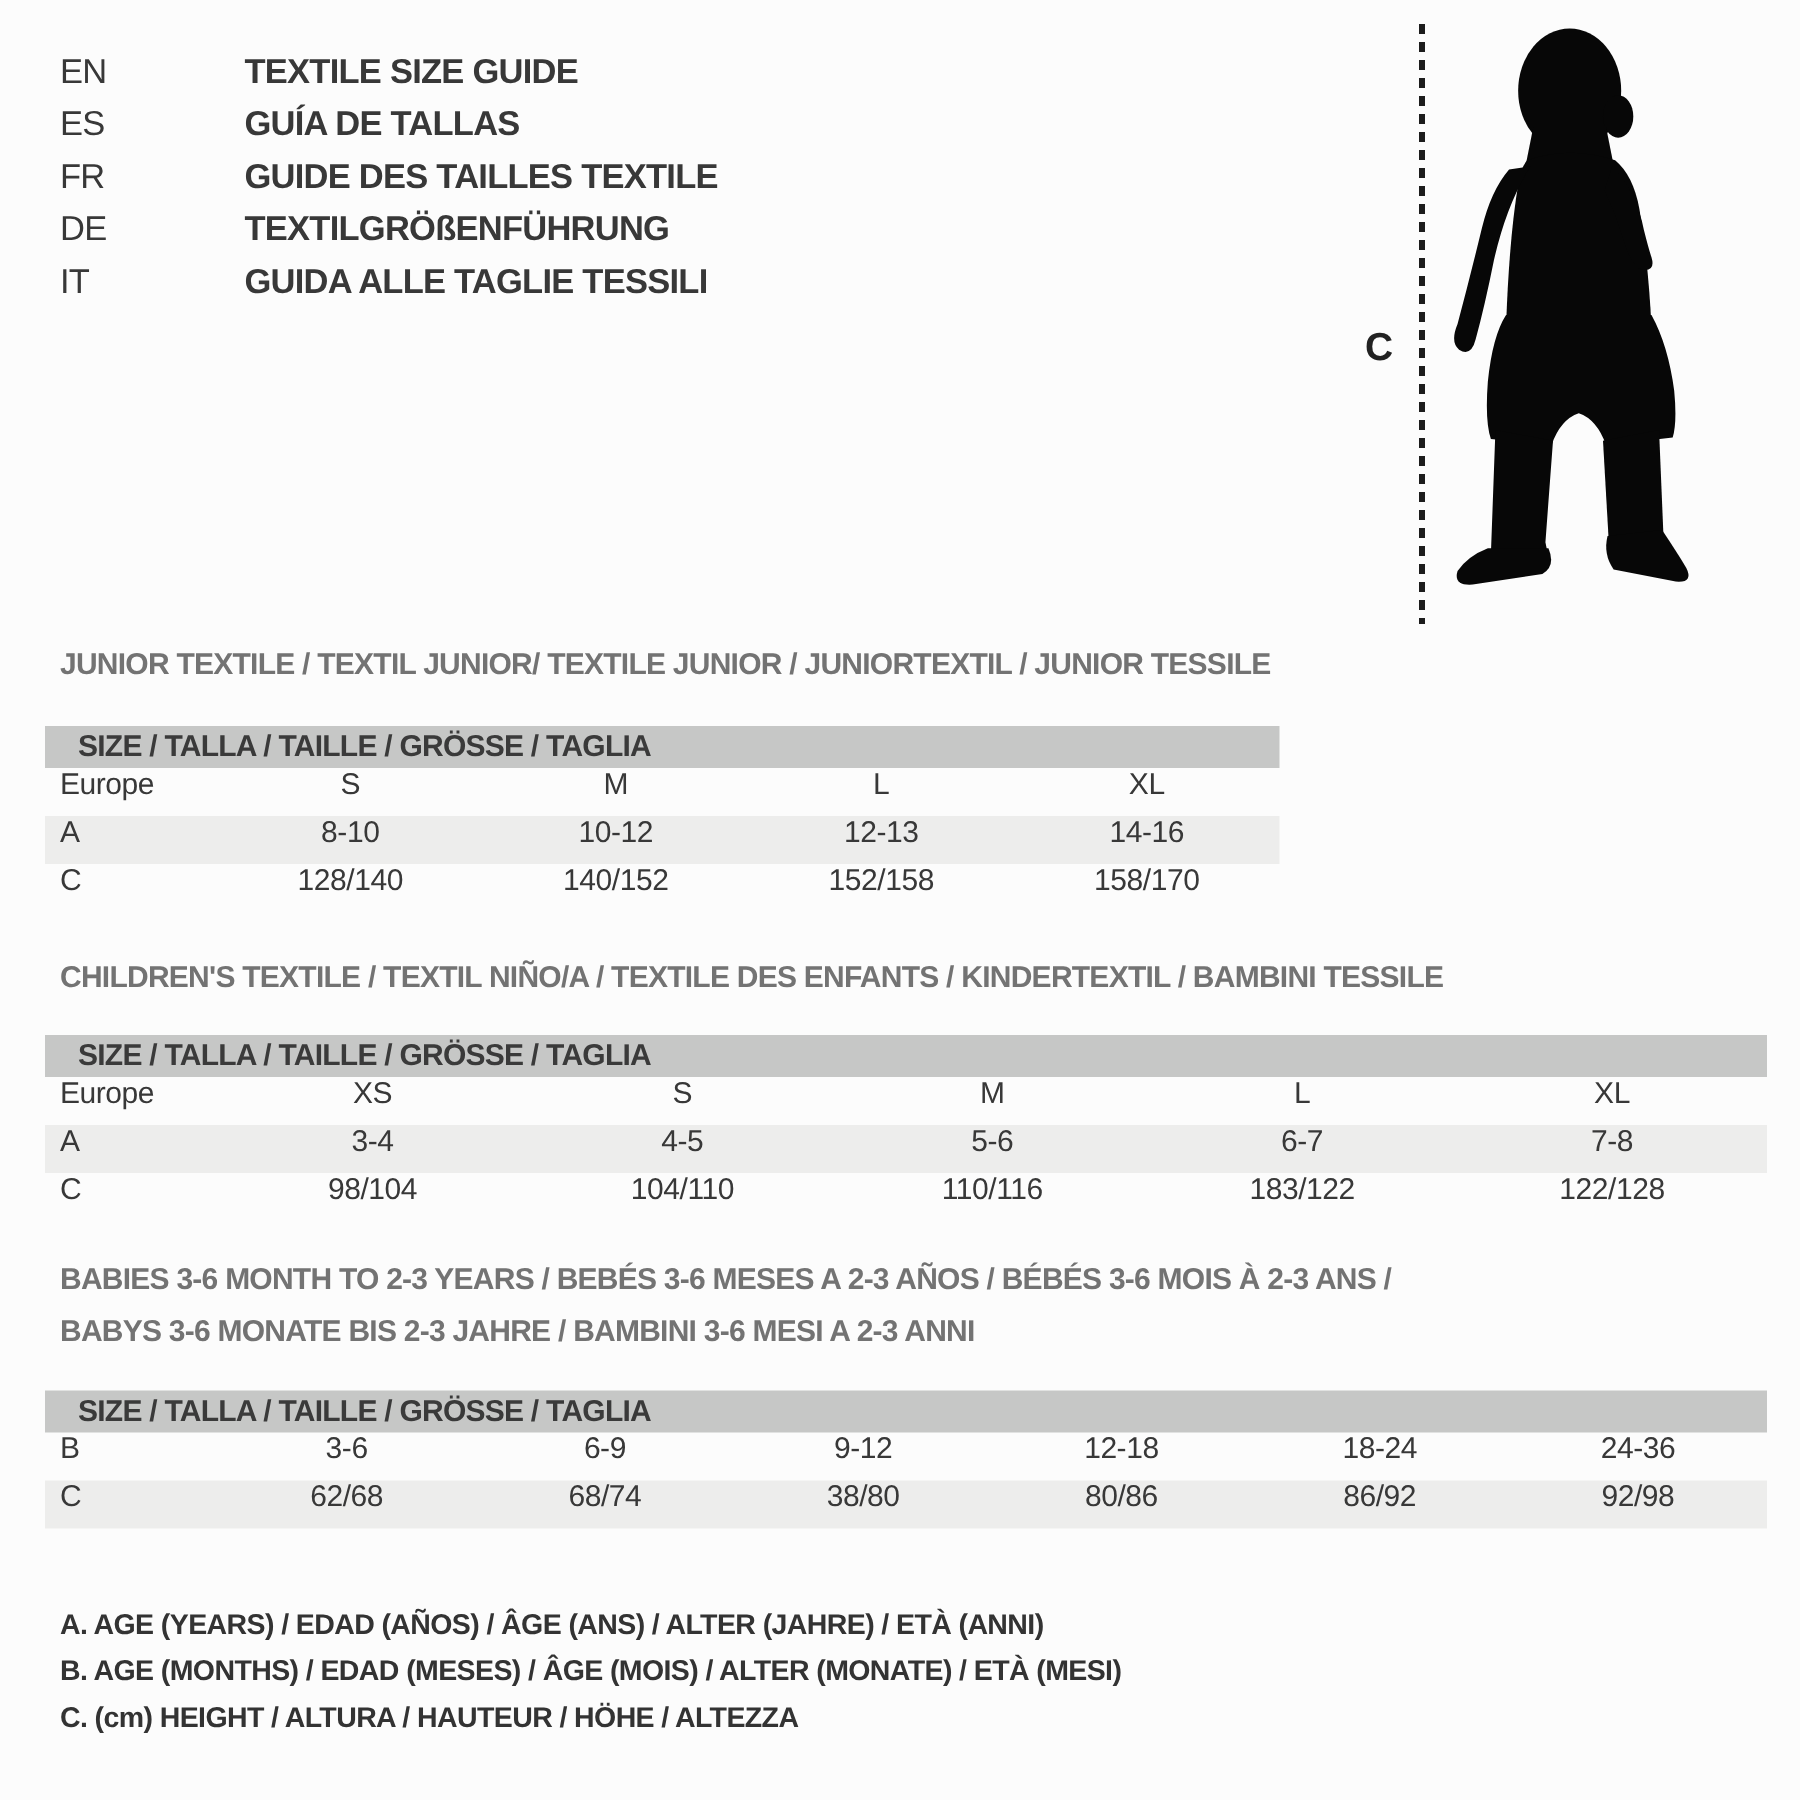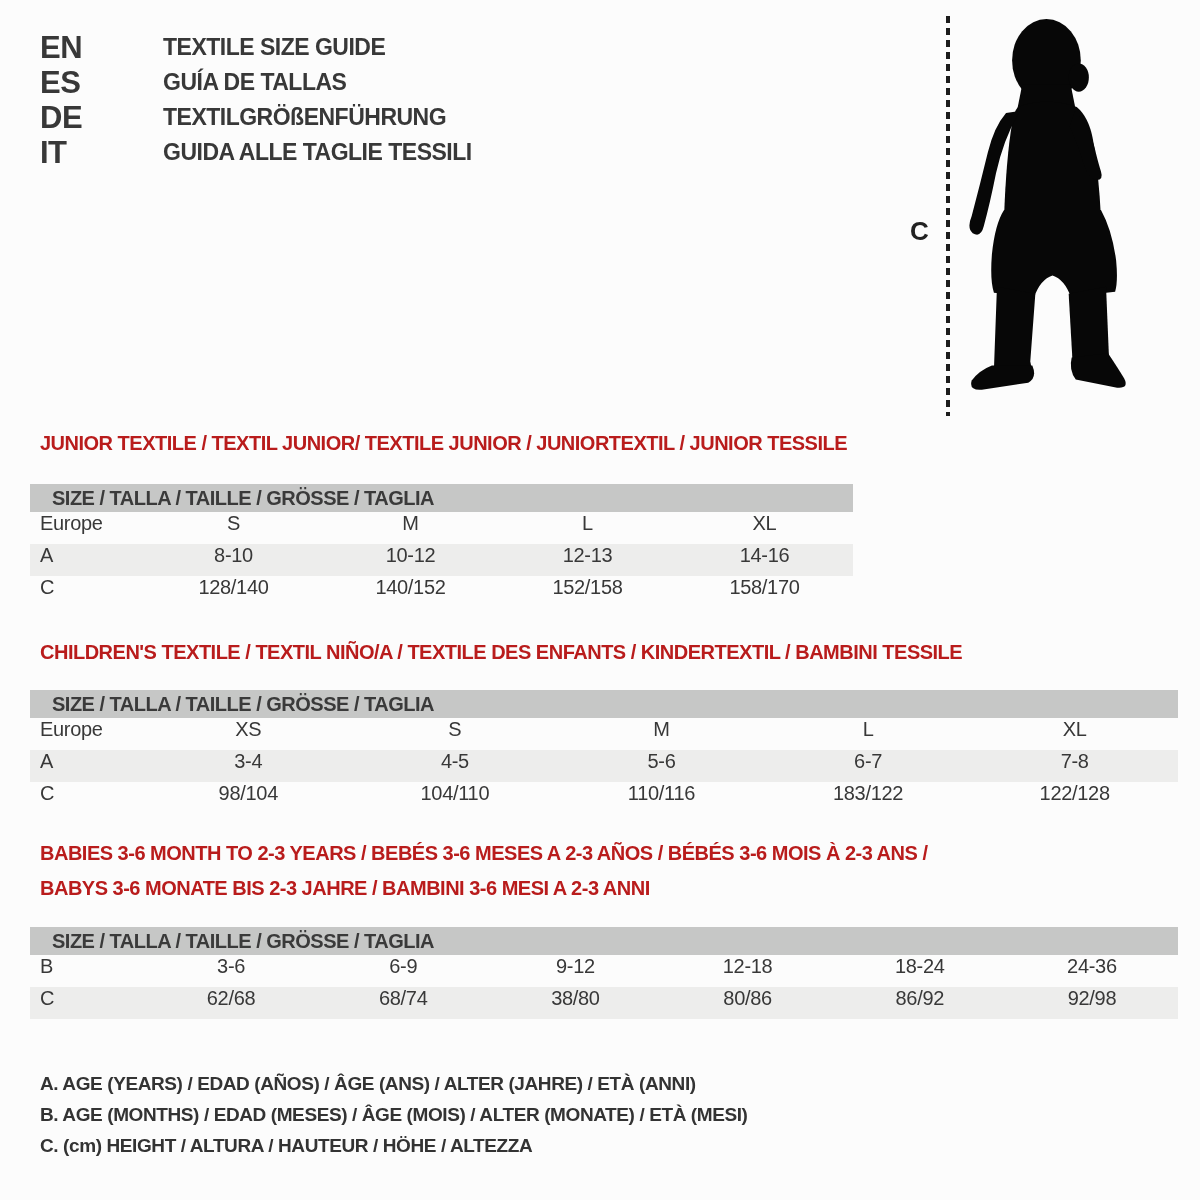--- a/index.html
+++ b/index.html
@@ -6,36 +6,36 @@
   body{
     width:1200px;height:1200px;position:relative;
     background:#fcfcfc;
     font-family:"Liberation Sans","DejaVu Sans",sans-serif;
     color:#383838;
     overflow:hidden;
   }
   
   .lang-block{position:absolute;left:40px;top:30px;}
   .lang-row{display:flex;height:35px;align-items:center;}
-  .lang-code{width:78px;font-size:31px;font-weight:700;letter-spacing:-0.5px;}
+  .lang-code{width:78px;font-size:23px;font-weight:400;letter-spacing:-0.5px;}
   .lang-label{font-size:23px;font-weight:700;letter-spacing:-0.5px;margin-left:45px;}
   
   .measure-line{
     position:absolute;left:946px;top:16px;width:4px;height:400px;
     background:repeating-linear-gradient(to bottom,#1c1c1c 0 7px,transparent 7px 12px);
   }
   .measure-label{
     position:absolute;left:910px;top:216px;
     font-size:26px;font-weight:700;color:#222;
   }
   .baby-figure{position:absolute;left:962px;top:16px;width:180px;height:404px;}
   
   .section-title{
     position:absolute;left:40px;
-    font-size:20px;font-weight:700;letter-spacing:-0.5px;color:#b91c1c;
+    font-size:20px;font-weight:700;letter-spacing:-0.5px;color:#737373;
     white-space:nowrap;
   }
   
   .size-table{position:absolute;left:30px;}
   .t-header{
     height:28px;background:#c6c7c6;display:flex;align-items:center;
     padding-left:22px;font-size:20px;font-weight:700;letter-spacing:-0.5px;color:#3a3a3a;
   }
   .t-row{height:32px;display:flex;align-items:flex-start;font-size:20px;letter-spacing:-0.3px;}
   .t-row.alt{background:#ededec;}
@@ -50,20 +50,24 @@
 <body>
 
 <div class="lang-block">
   <div class="lang-row">
     <span class="lang-code">EN</span>
     <span class="lang-label">TEXTILE SIZE GUIDE</span>
   </div>
   <div class="lang-row">
     <span class="lang-code">ES</span>
     <span class="lang-label">GUÍA DE TALLAS</span>
+  </div>
+  <div class="lang-row">
+    <span class="lang-code">FR</span>
+    <span class="lang-label">GUIDE DES TAILLES TEXTILE</span>
   </div>
   <div class="lang-row">
     <span class="lang-code">DE</span>
     <span class="lang-label">TEXTILGRÖßENFÜHRUNG</span>
   </div>
   <div class="lang-row">
     <span class="lang-code">IT</span>
     <span class="lang-label">GUIDA ALLE TAGLIE TESSILI</span>
   </div>
 </div>

